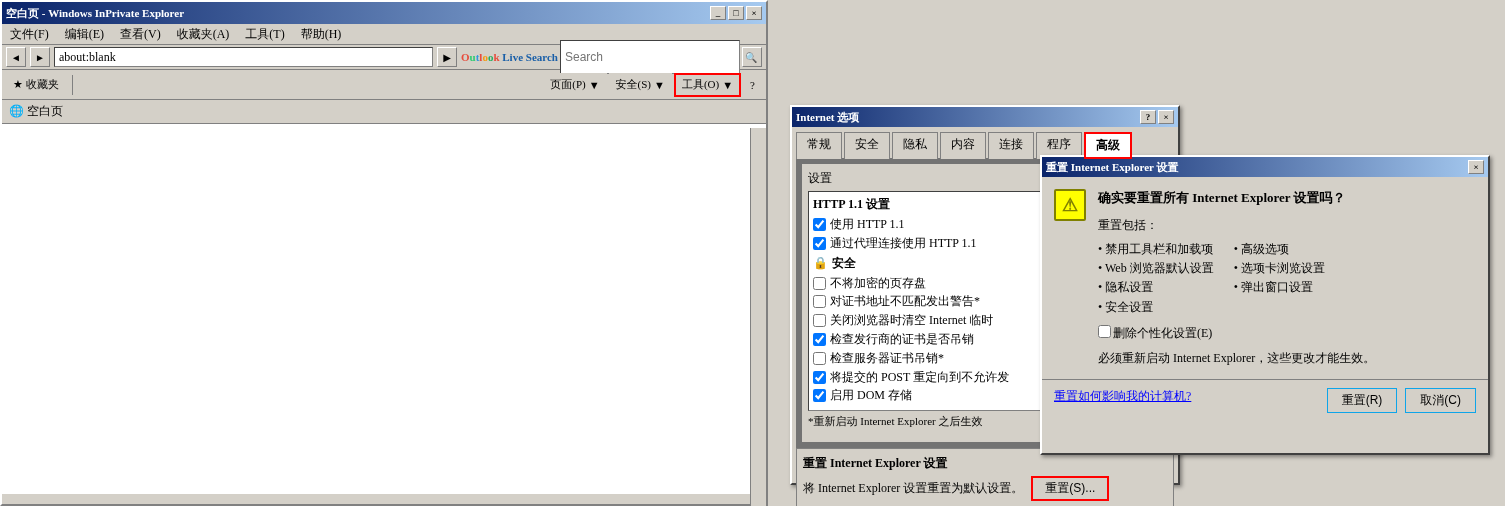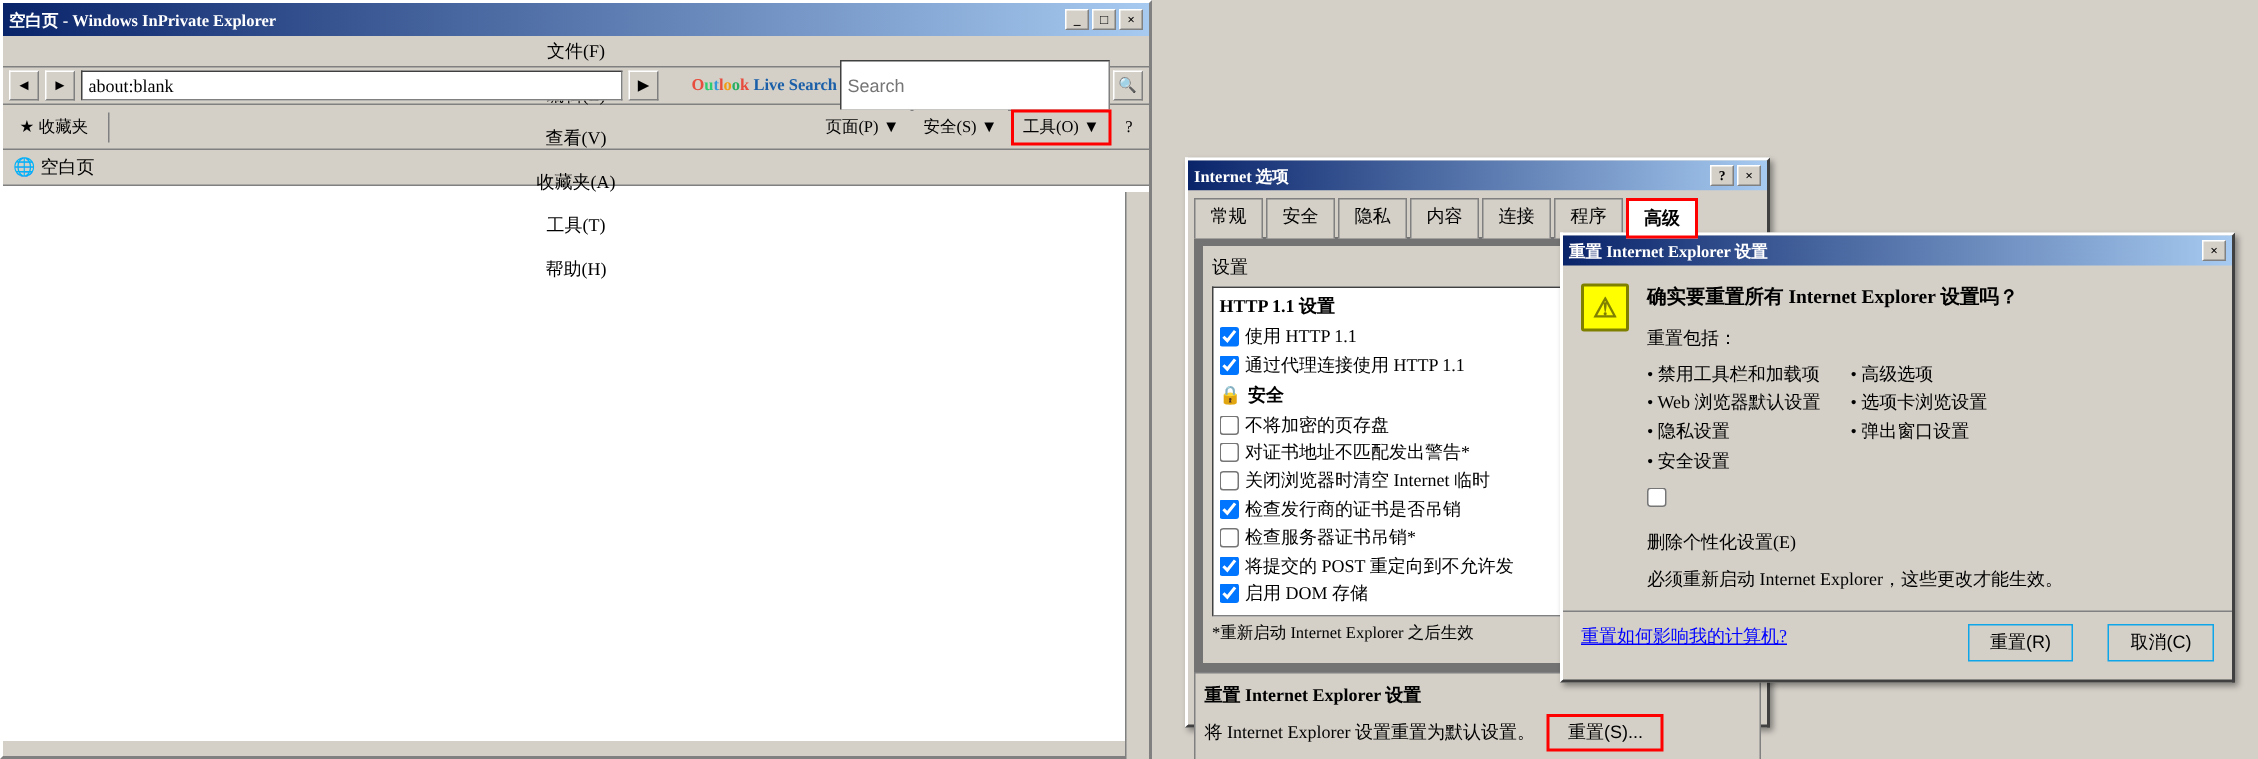--- a/index.html
+++ b/index.html
@@ -51,21 +51,20 @@
 
     
     .ie-menubar {
       height: 20px;
       background: #d4d0c8;
       display: flex;
       align-items: center;
       padding: 0 4px;
       gap: 8px;
       font-size: 12px;
-      flex-direction: column;
     }
 
     .ie-menu-item {
       padding: 2px 4px;
       cursor: pointer;
       color: black;
     }
 
     
     .ie-addressbar {
@@ -116,21 +115,20 @@
       font-size: 10px;
       display: flex;
       align-items: center;
       justify-content: center;
     }
 
     .ie-search-area {
       display: flex;
       align-items: center;
       gap: 2px;
-      margin-left: 18px;
     }
 
     .ie-search-logo {
       font-size: 11px;
       color: #1a5fa8;
       font-weight: bold;
     }
 
     .ie-search-input {
       width: 180px;
@@ -430,35 +428,34 @@
       padding: 0;
     }
 
     .reset-col ul li::before {
       content: "• ";
     }
 
     .reset-checkbox-row {
       display: flex;
       align-items: flex-start;
-      gap: 15px;
+      gap: 2px;
       margin: 8px 0;
       font-size: 12px;
-      flex-direction: column;
     }
 
     .reset-note {
       font-size: 12px;
       margin-top: 8px;
     }
 
     .reset-dialog-footer {
       display: flex;
       justify-content: flex-end;
-      gap: 23px;
+      gap: 8px;
       padding: 8px 12px;
       border-top: 1px solid #808080;
     }
 
     .reset-footer-btn {
       padding: 3px 14px;
       background: #d4d0c8;
       border: 1px solid #ffffff;
       border-right-color: #808080;
       border-bottom-color: #808080;

